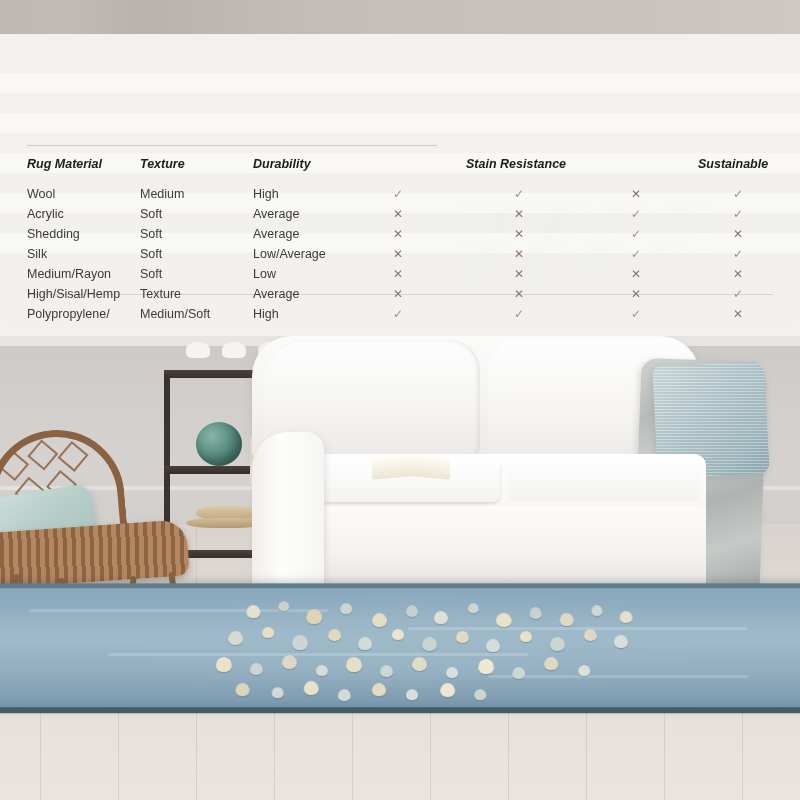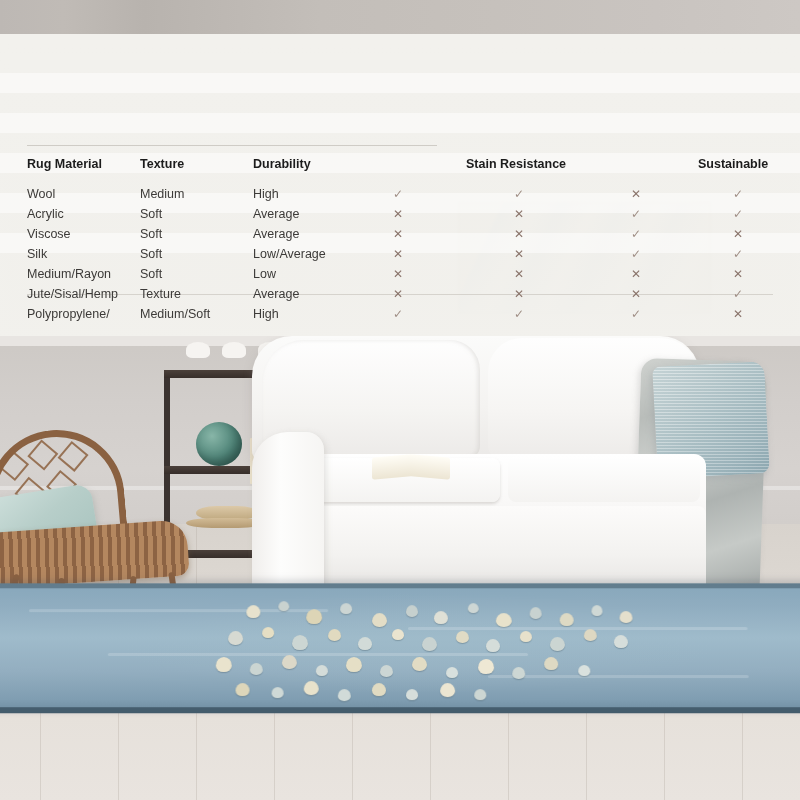--- a/index.html
+++ b/index.html
@@ -60,21 +60,21 @@
     white-space:nowrap;
   }
   .title-rule{
     position:absolute; left:27px; top:111px; width:410px; height:1px;
     background:#cfccc6;
   }
 
   
   .tbl{ position:absolute; left:0; top:118px; width:800px; }
   .row{ position:relative; height:20px; }
-  .hrow{ height:25px; }
+  .hrow{ height:25px;font-style:italic; }
   .hrule{ position:absolute; left:27px; top:142px; width:746px; height:1px; background:#d6d3cd; }
 
   .cell{
     position:absolute; top:0;
     font-size:12.5px; line-height:20px; color:#3c3a38;
     white-space:nowrap;
   }
   .hcell{
     font-size:12.5px; line-height:25px; font-weight:bold; color:#1c1c1c;
   }
@@ -249,21 +249,21 @@
           <div class="cell" style="left:27px">Acrylic</div>
           <div class="cell" style="left:140px">Soft</div>
           <div class="cell" style="left:253px">Average</div>
           <div class="cell mark no" style="left:393px">✕</div>
           <div class="cell mark no" style="left:514px">✕</div>
           <div class="cell mark yes" style="left:631px">✓</div>
           <div class="cell mark yes" style="left:733px">✓</div>
         </div>
 
         <div class="row" style="position:absolute;top:72px;width:800px">
-          <div class="cell" style="left:27px">Viscose</div>
+          <div class="cell" style="left:27px">Shedding</div>
           <div class="cell" style="left:140px">Soft</div>
           <div class="cell" style="left:253px">Average</div>
           <div class="cell mark no" style="left:393px">✕</div>
           <div class="cell mark no" style="left:514px">✕</div>
           <div class="cell mark yes" style="left:631px">✓</div>
           <div class="cell mark no" style="left:733px">✕</div>
         </div>
 
         <div class="row" style="position:absolute;top:92px;width:800px">
           <div class="cell" style="left:27px">Silk</div>
@@ -279,21 +279,21 @@
           <div class="cell" style="left:27px">Medium/Rayon</div>
           <div class="cell" style="left:140px">Soft</div>
           <div class="cell" style="left:253px">Low</div>
           <div class="cell mark no" style="left:393px">✕</div>
           <div class="cell mark no" style="left:514px">✕</div>
           <div class="cell mark no" style="left:631px">✕</div>
           <div class="cell mark no" style="left:733px">✕</div>
         </div>
 
         <div class="row" style="position:absolute;top:132px;width:800px">
-          <div class="cell" style="left:27px">Jute/Sisal/Hemp</div>
+          <div class="cell" style="left:27px">High/Sisal/Hemp</div>
           <div class="cell" style="left:140px">Texture</div>
           <div class="cell" style="left:253px">Average</div>
           <div class="cell mark no" style="left:393px">✕</div>
           <div class="cell mark no" style="left:514px">✕</div>
           <div class="cell mark no" style="left:631px">✕</div>
           <div class="cell mark yes" style="left:733px">✓</div>
         </div>
 
         <div class="row" style="position:absolute;top:152px;width:800px">
           <div class="cell" style="left:27px">Polypropylene/</div>

